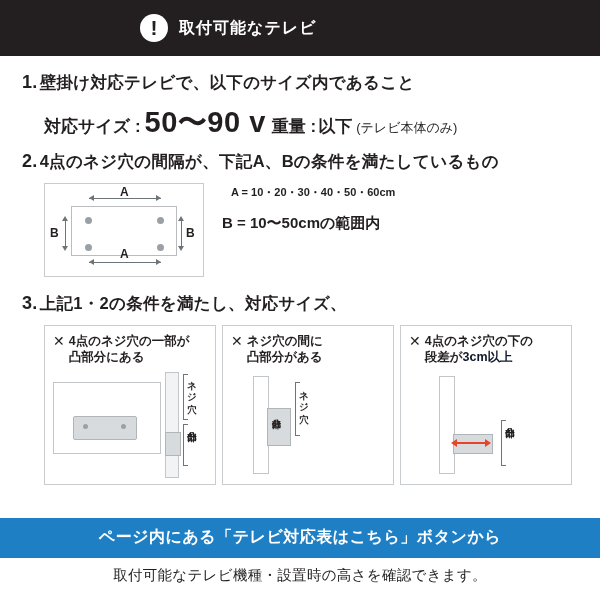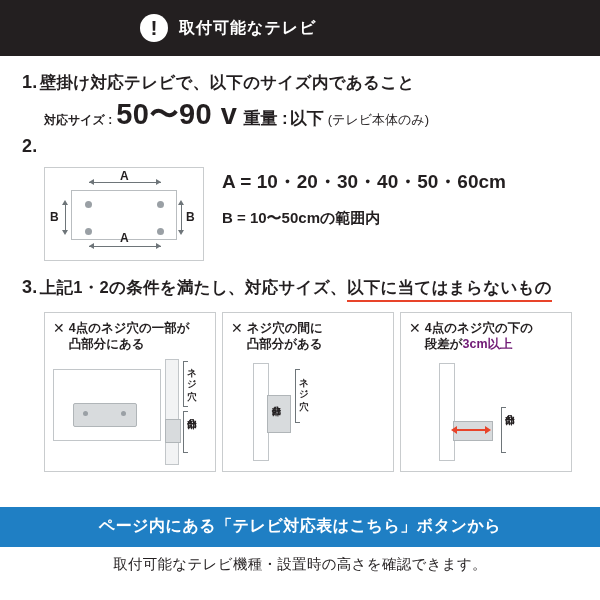--- a/index.html
+++ b/index.html
@@ -73,29 +73,29 @@
   }
 
   
   .spec-line {
     display: flex;
     align-items: baseline;
     margin: 6px 0 0 22px;
     white-space: nowrap;
   }
   .spec-label {
-    font-size: 12px;
+    font-size: 17px;
     font-weight: bold;
   }
   .spec-big {
     font-size: 29px;
     font-weight: bold;
     letter-spacing: 0.5px;
     line-height: 1;
-    margin: 0 4px;
+    margin: 8px 4px;
   }
   .spec-mid {
     font-size: 17px;
     font-weight: bold;
     margin-left: 2px;
   }
   .spec-note {
     font-size: 13px;
     margin-left: 4px;
   }
@@ -155,23 +155,24 @@
     font-size: 12px;
     font-weight: bold;
     color: #231f20;
   }
 
   .sec2-text {
     margin-left: 18px;
     padding-top: 4px;
   }
   .sec2-a {
-    font-size: 19px;
+    font-size: 11px;
     font-weight: bold;
     white-space: nowrap;
+    margin-left: 9px;
   }
   .sec2-sub {
     font-size: 12.5px;
     margin: 3px 0 0 16px;
   }
   .sec2-b {
     font-size: 15px;
     font-weight: bold;
     margin-top: 14px;
     white-space: nowrap;
@@ -205,21 +206,21 @@
     font-weight: bold;
     line-height: 1.3;
   }
   .x-mark {
     color: #231f20;
     font-size: 14px;
     font-weight: bold;
     margin-right: 4px;
     line-height: 1.2;
   }
-  .red { color: #701a75; }
+  .red { color: #0f172a; }
 
   .fig {
     position: relative;
     height: 104px;
     margin-top: 6px;
   }
   .wall {
     position: absolute;
     background: #ffffff;
     border: 1px solid #c2c6c9;
@@ -290,21 +291,21 @@
     font-size: 16px;
     font-weight: bold;
     padding: 9px 0 10px 0;
     letter-spacing: 0.5px;
   }
   .footer-white {
     background: #ffffff;
     color: #231f20;
     text-align: center;
     font-size: 14.5px;
-    padding: 8px 0 26px 0;
+    padding: 8px 0 15px 0;
     letter-spacing: 0.3px;
   }
 </style>
 </head>
 <body>
 
 <div class="page">
 
   <div class="header">
     <div class="header-icon">!</div>
@@ -323,20 +324,21 @@
         <span class="spec-big">50〜90 v</span>
         <span class="spec-mid">重量 :</span>
         <span class="spec-mid">以下</span>
         <span class="spec-note">(テレビ本体のみ)</span>
       </div>
     </div>
 
     <div class="item">
       <div class="item-head">
         <span class="num">2.</span>
+        <span>4点のネジ穴の間隔が、下記A、Bの条件を満たしているもの</span>
       </div>
 
       <div class="sec2-wrap">
         <div class="diagram">
           <div class="panel"></div>
 
           <div class="screw s-tl"></div>
           <div class="screw s-tr"></div>
           <div class="screw s-bl"></div>
           <div class="screw s-br"></div>
@@ -366,21 +368,20 @@
           <div class="sec2-a">A = 10・20・30・40・50・60cm</div>
           <div class="sec2-b">B = 10〜50cmの範囲内</div>
         </div>
       </div>
     </div>
 
     <div class="item sec3">
       <div class="item-head">
         <span class="num">3.</span>
         <span>上記1・2の条件を満たし、対応サイズ、</span>
-        <span class="underline-red">以下に当てはまらないもの</span>
       </div>
 
       <div class="cards">
 
         <div class="card">
           <div class="card-head">
             <span class="x-mark">✕</span>
             <span>
               <span>4点のネジ穴の一部が</span><br>
               <span>凸部分にある</span>

